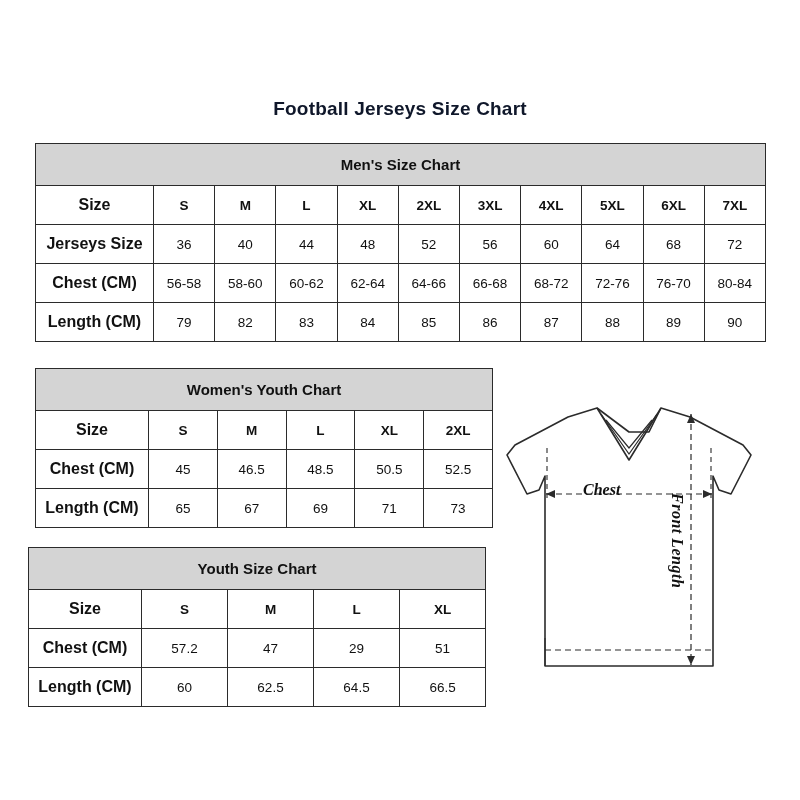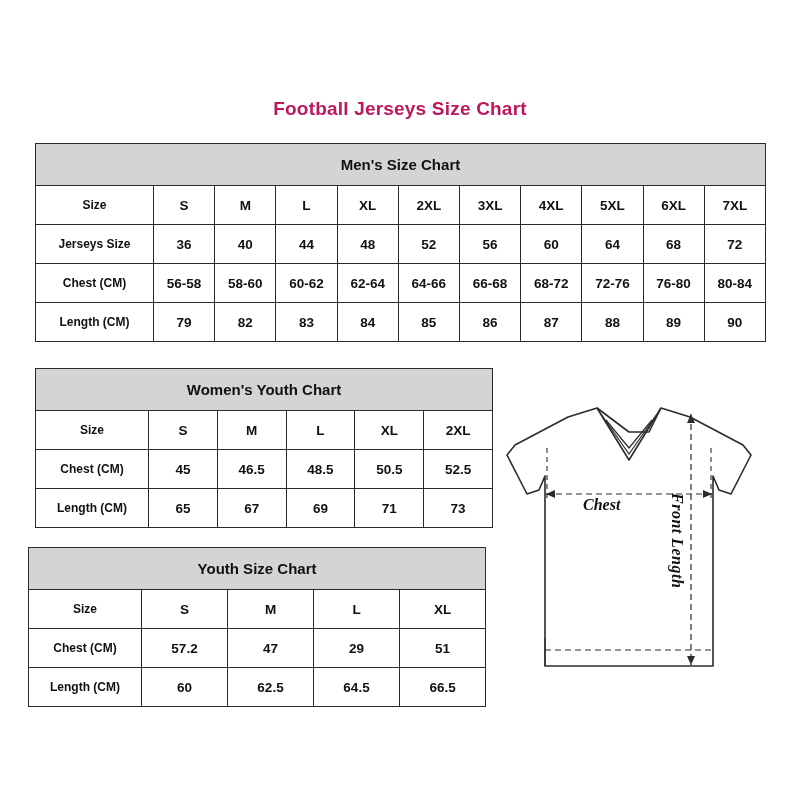--- a/index.html
+++ b/index.html
@@ -17,52 +17,52 @@
   }
   #page-title {
     position: absolute;
     top: 98px;
     left: 0;
     width: 800px;
     text-align: center;
     font-size: 19px;
     font-weight: bold;
     letter-spacing: 0.2px;
-    color: #be185d;
+    color: #0f172a;
   }
 
   table.size-table {
     position: absolute;
     border-collapse: collapse;
     table-layout: fixed;
     background: #fff;
   }
   table.size-table th,
   table.size-table td {
     border: 1px solid #2b2b2b;
     text-align: center;
     vertical-align: middle;
     font-size: 13.5px;
     color: #111;
     padding: 0;
     height: 38px;
     font-weight: bold;
   }
   table.size-table td.val {
-    font-weight: bold;
+    font-weight: normal;
   }
   table.size-table .caption-cell {
     background: #d4d4d4;
     font-size: 15px;
     font-weight: bold;
     height: 41px;
   }
   table.size-table .rowhead {
     font-weight: bold;
-    font-size: 12px;
+    font-size: 16px;
   }
 
   
   #mens-table {
     left: 35px;
     top: 143px;
     width: 730px;
   }
   #mens-table col.label { width: 118px; }
   #mens-table col.data  { width: 61.2px; }
@@ -99,21 +99,21 @@
   .diagram-label {
     position: absolute;
     font-family: "Liberation Serif", serif;
     font-style: italic;
     font-weight: bold;
     font-size: 16px;
     color: #111;
   }
   #chest-label {
     left: 78px;
-    top: 98px;
+    top: 83px;
   }
   #front-length-label {
     left: 163px;
     top: 95px;
     writing-mode: vertical-rl;
     text-orientation: mixed;
     letter-spacing: 0.5px;
   }
 </style>
 </head>
@@ -168,21 +168,21 @@
     <tr>
       <td class="rowhead">Chest (CM)</td>
       <td class="val">56-58</td>
       <td class="val">58-60</td>
       <td class="val">60-62</td>
       <td class="val">62-64</td>
       <td class="val">64-66</td>
       <td class="val">66-68</td>
       <td class="val">68-72</td>
       <td class="val">72-76</td>
-      <td class="val">76-80</td>
+      <td class="val">76-70</td>
       <td class="val">80-84</td>
     </tr>
     <tr>
       <td class="rowhead">Length (CM)</td>
       <td class="val">79</td>
       <td class="val">82</td>
       <td class="val">83</td>
       <td class="val">84</td>
       <td class="val">85</td>
       <td class="val">86</td>

